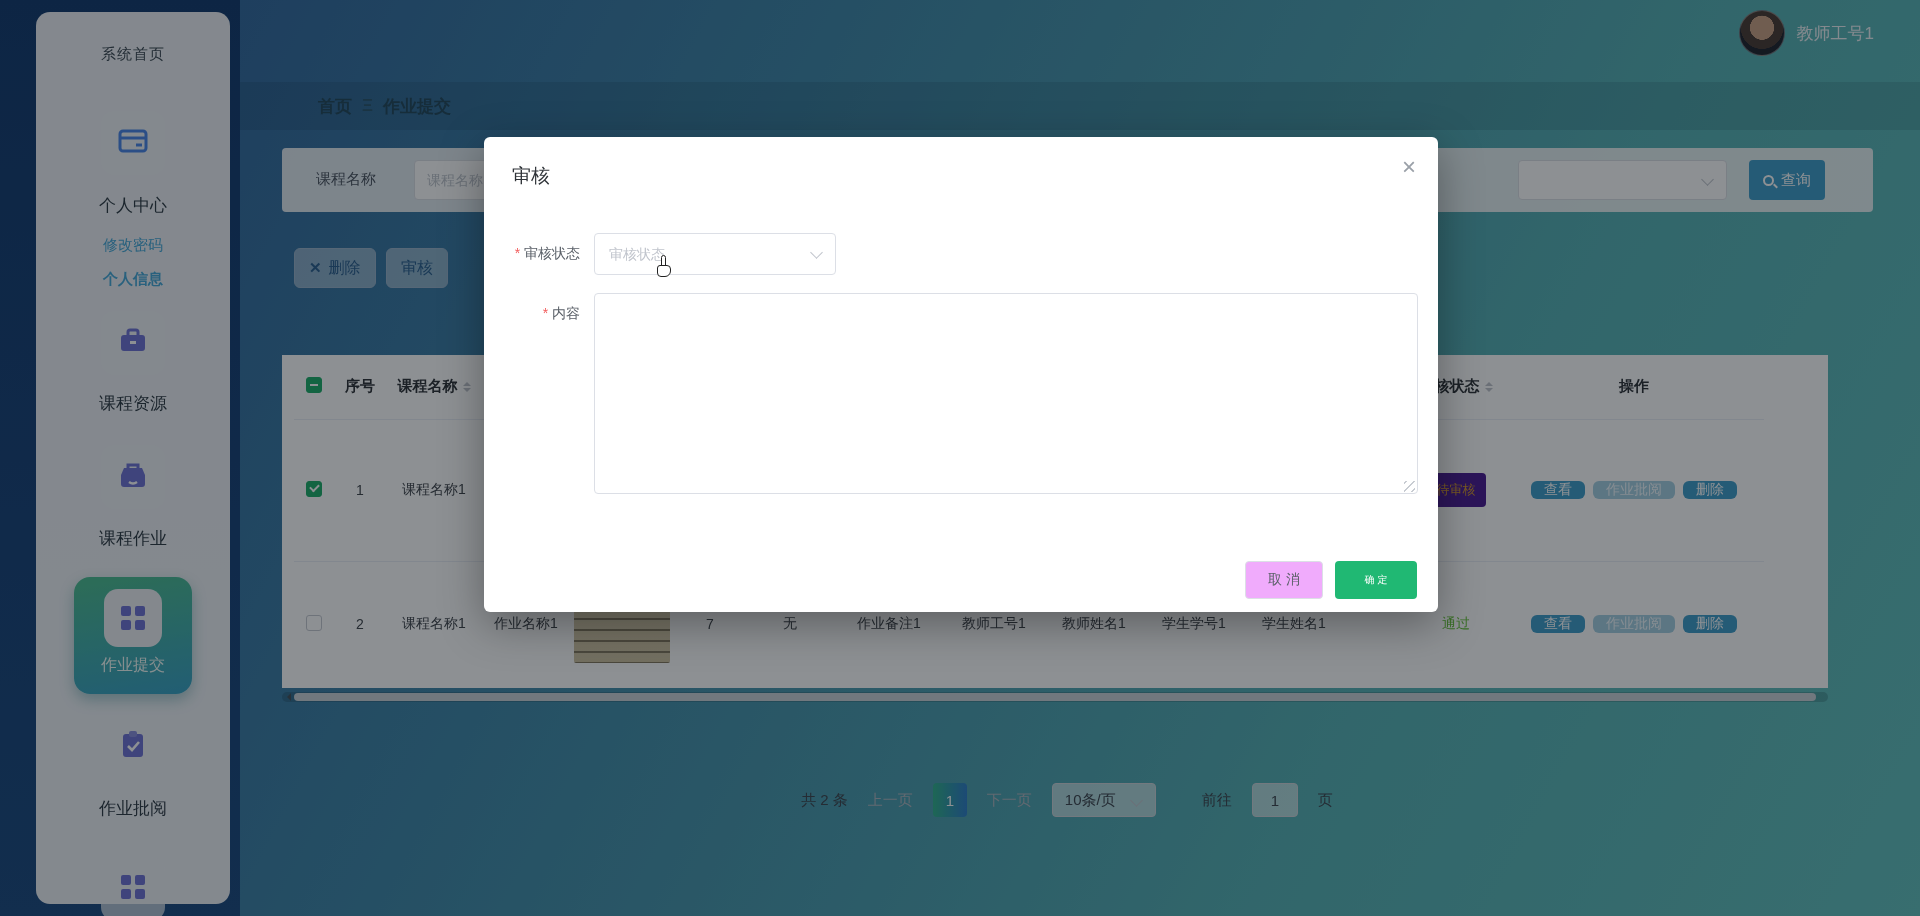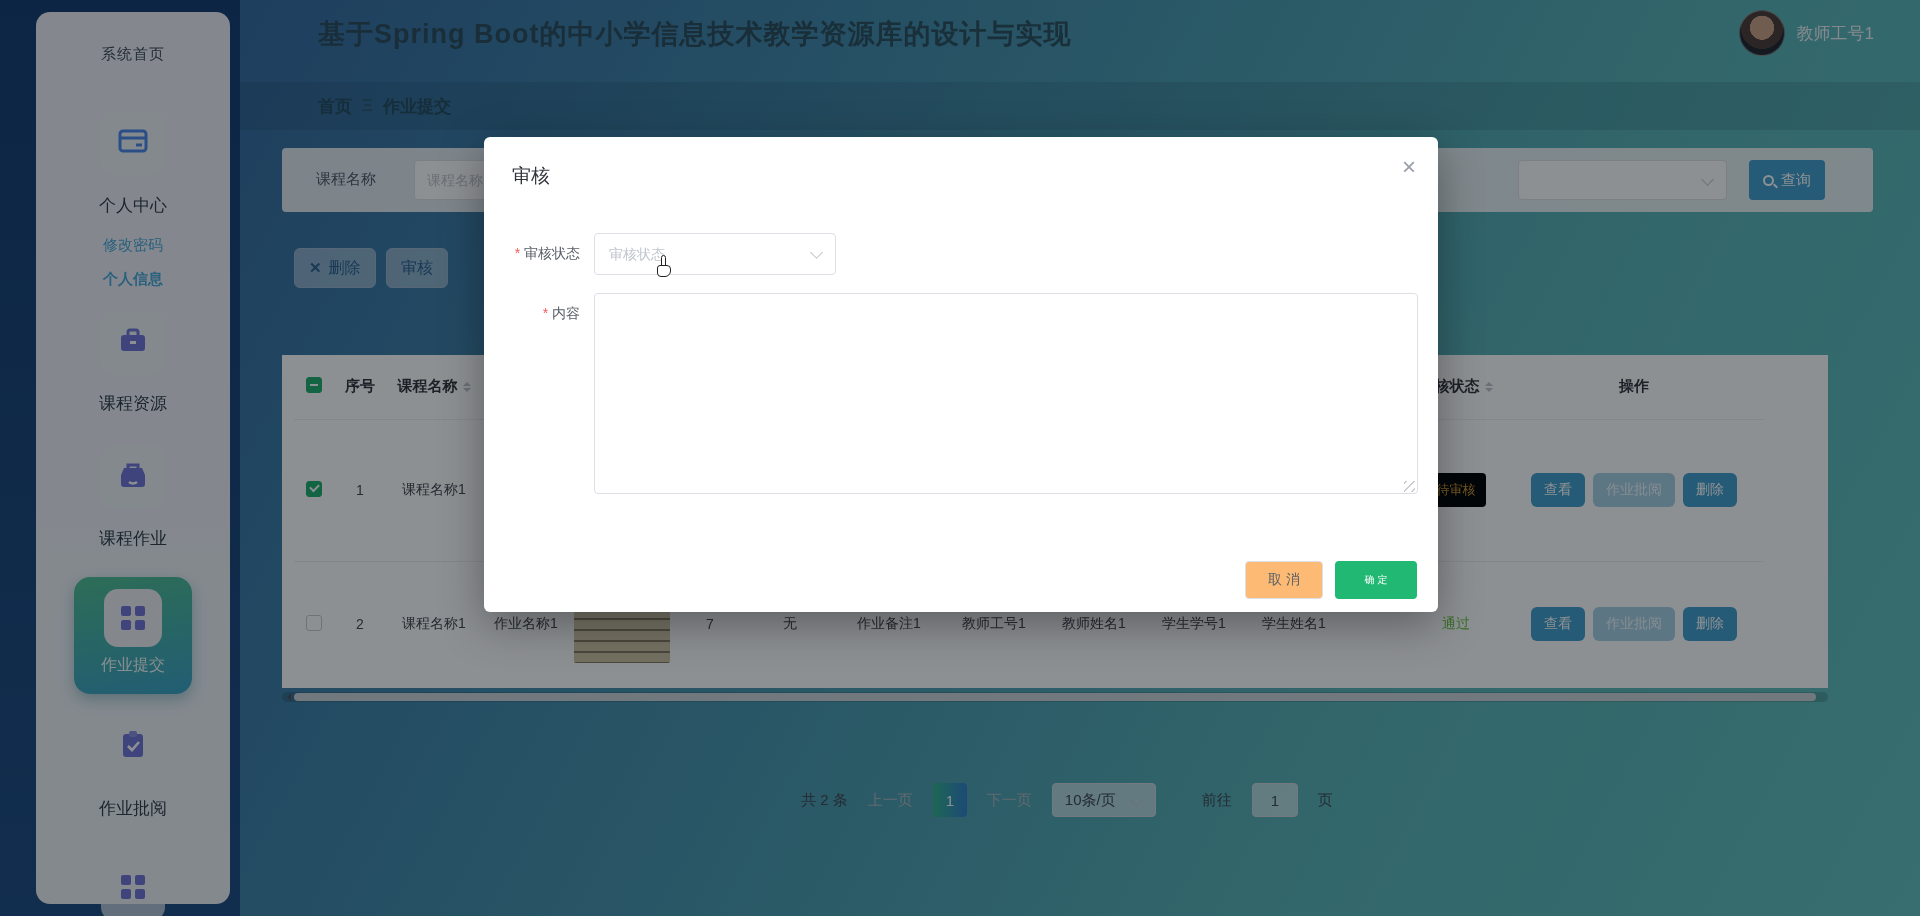--- a/index.html
+++ b/index.html
@@ -83,25 +83,25 @@
   .sort .dn { border-top-color:#c0c4cc; }
   .cb { display:inline-block; width:16px; height:16px; border-radius:3px; border:1px solid #c6cad1;
     background:#fff; position:relative; cursor:pointer; }
   .cb.ind, .cb.checked { background:#1fae6a; border-color:#1fae6a; }
   .cb.ind::after { content:""; position:absolute; left:3px; top:6px; width:8px; height:2px; background:#fff; }
   .cb.checked::after { content:""; position:absolute; left:3px; top:2px; width:7px; height:4px;
     border-left:2px solid #fff; border-bottom:2px solid #fff; transform:rotate(-45deg); }
   .thumb { width:96px; height:78px; margin:0 auto; border-radius:2px; background:
     repeating-linear-gradient(180deg, rgba(70,60,40,.55) 0 2px, transparent 2px 11px),
     linear-gradient(180deg,#ddd2b4,#cfc3a2); cursor:pointer; }
-  .badge-warning { display:inline-block; padding:8px 10px; border-radius:4px; background:#000000;
+  .badge-warning { display:inline-block; padding:8px 10px; border-radius:4px; background:#4c1d95;
     color:#d99b2e; font-size:13px; }
   .text-success { color:#67c23a; font-size:14px;margin-top:8px; }
   .row-btns { display:flex; gap:8px; justify-content:center; }
-  .rbtn { height:34px; padding:0 13px; border:none; border-radius:6px; font-size:14px; cursor:pointer;
+  .rbtn { height:18px; padding:0 13px; border:none; border-radius:6px; font-size:14px; cursor:pointer;
     font-family:"Liberation Sans",sans-serif; }
   .rbtn.view, .rbtn.del { background:#3f9dc9; color:#fff; }
   .rbtn.review { background:#a5cfe2; color:#f0f8fc; }
 
   
   .hscroll { position:absolute; left:282px; top:692px; width:1546px; height:10px; border-radius:5px;
     background:rgba(10,25,35,0.18); }
   .hthumb { position:absolute; left:12px; top:1px; width:1522px; height:8px; border-radius:4px;
     background:#ccd2d8; cursor:pointer; }
   .harrow { position:absolute; left:1px; top:1px; width:0; height:0; border:4px solid transparent;
@@ -131,21 +131,21 @@
   .req::before { content:"* "; color:#f25c5c; }
   .m-select { position:absolute; left:110px; top:96px; width:242px; height:42px; border:1px solid #dcdfe6;
     border-radius:4px; background:#fff; cursor:pointer; }
   .m-select .ph { position:absolute; left:14px; top:12px; font-size:14px; color:#c0c4cc; }
   .m-textarea { position:absolute; left:110px; top:156px; width:824px; height:201px; border:1px solid #dcdfe6;
     border-radius:4px; background:#fff; resize:none; outline:none; font-family:"Liberation Sans",sans-serif;
     font-size:14px; padding:8px 10px; color:#303133; }
   .resize-grip { position:absolute; left:920px; top:344px; width:11px; height:11px; pointer-events:none;
     background:repeating-linear-gradient(-45deg, transparent 0 2px, #c8ccd2 2px 3.5px, transparent 3.5px 5.5px); }
   .m-cancel { position:absolute; right:115px; top:424px; width:78px; height:38px; border:1px solid #dcdfe6;
-    border-radius:4px; background:#fdba74; color:#5a6068; font-size:14px; cursor:pointer; font-family:"Liberation Sans",sans-serif; }
+    border-radius:4px; background:#f0abfc; color:#5a6068; font-size:14px; cursor:pointer; font-family:"Liberation Sans",sans-serif; }
   .m-confirm { position:absolute; right:21px; top:424px; width:82px; height:38px; border:none;
     border-radius:4px; background:#20b873; color:#fff; font-size:10px; cursor:pointer; font-family:"Liberation Sans",sans-serif; }
   
   .hand { position:absolute; left:172px; top:118px; width:18px; height:24px; z-index:60; }
   .hand .finger { position:absolute; left:5px; top:0; width:5px; height:13px; background:#fff;
     border:1.6px solid #222; border-radius:3px 3px 0 0; }
   .hand .fist { position:absolute; left:1px; top:10px; width:14px; height:12px; background:#fff;
     border:1.6px solid #222; border-radius:3px 4px 6px 4px; }
 </style>
 </head>
@@ -222,21 +222,20 @@
         <svg width="30" height="30" viewBox="0 0 30 30">
             <rect x="3" y="3" width="10" height="10" rx="2" fill="#6f74d4"></rect>
             <rect x="17" y="3" width="10" height="10" rx="2" fill="#6f74d4"></rect>
             <rect x="3" y="17" width="10" height="10" rx="2" fill="#6f74d4"></rect>
             <rect x="17" y="17" width="10" height="10" rx="2" fill="#6f74d4"></rect>
           </svg>
       </span>
     </div>
   </aside>
 
-  <div class="page-title">基于Spring Boot的中小学信息技术教学资源库的设计与实现</div>
 
   <div class="user-box">
     <div class="avatar"></div>
     <div class="user-name">教师工号1</div>
   </div>
 
   <div class="crumb-bar">
     <div class="inner">
       <span>首页</span>
       <span class="crumb-sep">Ξ</span>

